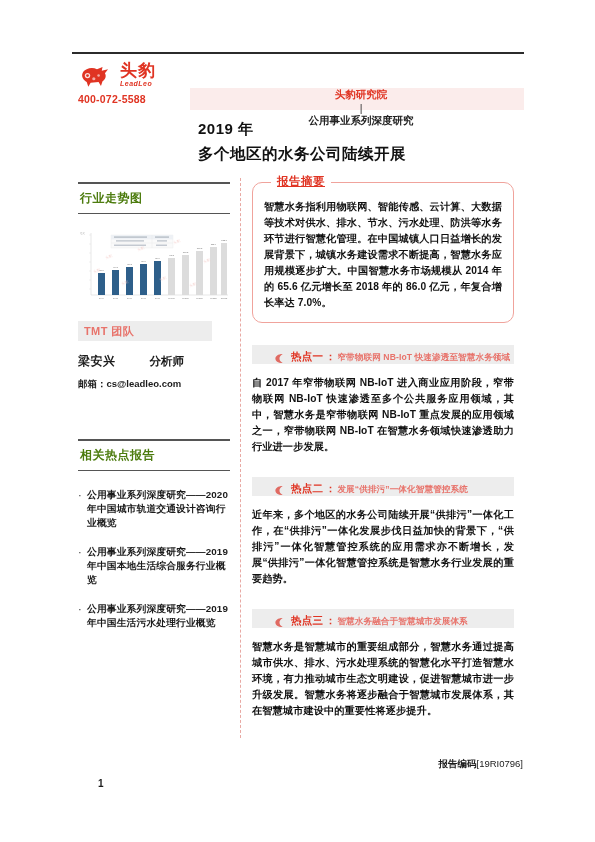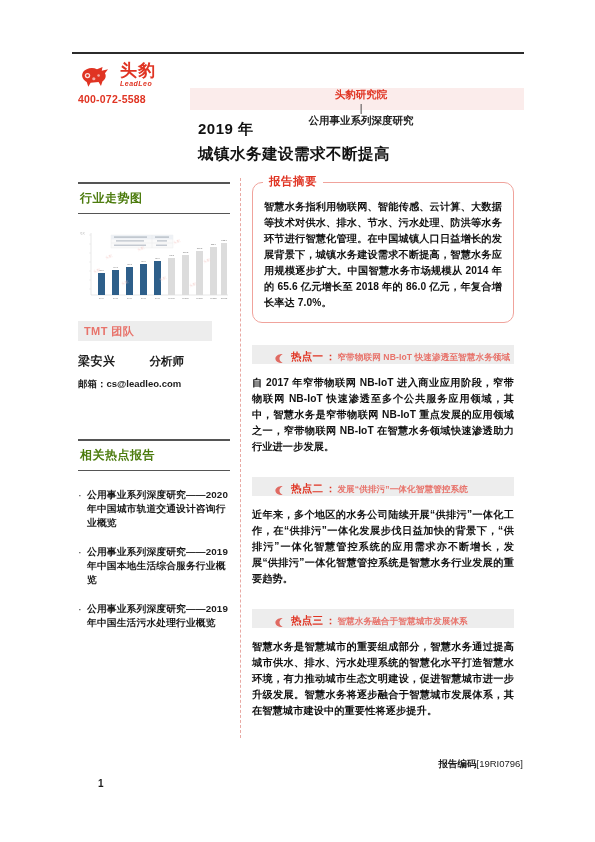--- a/index.html
+++ b/index.html
@@ -89,23 +89,24 @@
 
   
   .right-col { position: absolute; left: 252px; top: 178px; width: 262px; }
 
   
   .summary-box {
     position: relative; border: 1.2px solid #f0a39c; border-radius: 10px;
     padding: 16px 11px 11px 11px; margin-top: 4px;
   }
   .summary-title {
-    position: absolute; top: -9px; left: 10px; background: #ffffff;
+    position: absolute; top: -9px; left: 18px; background: #ffffff;
     padding: 0 6px; font-size: 11.5px; font-weight: bold; color: #e03423;
     letter-spacing: .5px;
+    text-decoration: underline;
   }
   .summary-body {
     font-size: 10.2px; line-height: 16px; color: #111; font-weight: bold;
     text-align: justify; letter-spacing: .1px;
   }
 
   
   .hot { margin-top: 22px; }
   .hot-head {
     background: #ededed; height: 19px; display: flex; align-items: flex-end;
@@ -155,21 +156,21 @@
   </div>
 
   <div class="header-band">
     <span class="band-brand">头豹研究院</span>
     <span class="band-sep">|</span>
     <span class="band-series">公用事业系列深度研究</span>
   </div>
 
   <div class="doc-title">
     <div class="t1">2019 年</div>
-    <div class="t2">城镇水务建设需求不断提高</div>
+    <div class="t2">多个地区的水务公司陆续开展</div>
   </div>
 
   <div class="col-divider"></div>
 
   <div class="left-col">
 
     <div class="sec-head">
       <div class="rule-top"></div>
       <div class="label">行业走势图</div>
       <div class="rule-bot"></div>

